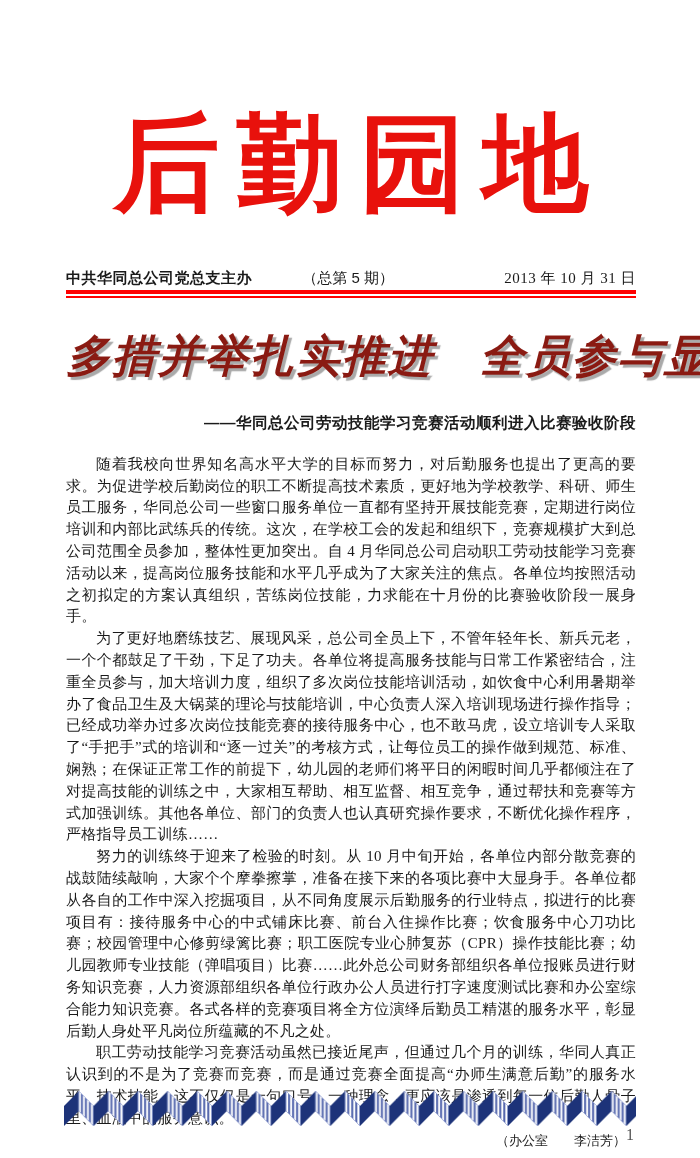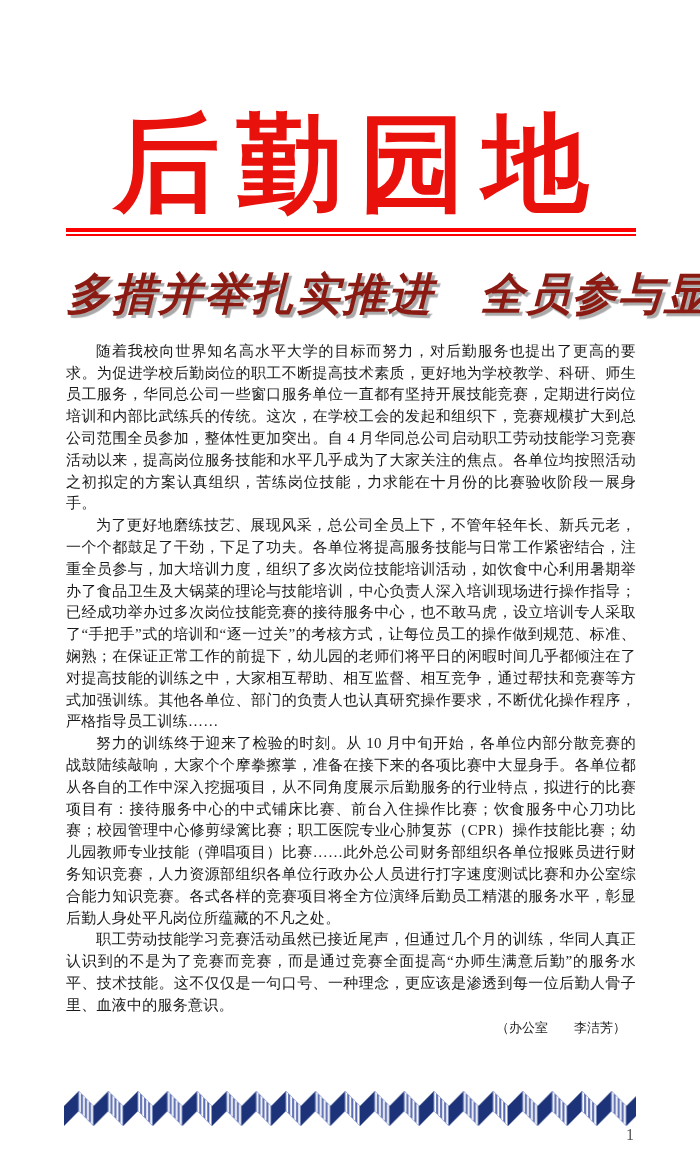--- a/index.html
+++ b/index.html
@@ -122,29 +122,35 @@
     color: #555555;
   }
 </style>
 </head>
 <body>
 
 <div class="page">
 
   <div class="masthead">后勤园地</div>
 
+  <div class="header-row">
+    <span class="publisher">中共华同总公司党总支主办</span>
+    <span class="issue">（总第 5 期）</span>
+    <span class="date">2013 年 10 月 31 日</span>
+  </div>
 
   <div class="red-rule">
     <div class="thick"></div>
     <div class="gap"></div>
     <div class="thin"></div>
   </div>
 
   <div class="headline">多措并举扎实推进　全员参与显实效</div>
 
+  <div class="subtitle">——华同总公司劳动技能学习竞赛活动顺利进入比赛验收阶段</div>
 
   <div class="body-text">
     <p>随着我校向世界知名高水平大学的目标而努力，对后勤服务也提出了更高的要求。为促进学校后勤岗位的职工不断提高技术素质，更好地为学校教学、科研、师生员工服务，华同总公司一些窗口服务单位一直都有坚持开展技能竞赛，定期进行岗位培训和内部比武练兵的传统。这次，在学校工会的发起和组织下，竞赛规模扩大到总公司范围全员参加，整体性更加突出。自 4 月华同总公司启动职工劳动技能学习竞赛活动以来，提高岗位服务技能和水平几乎成为了大家关注的焦点。各单位均按照活动之初拟定的方案认真组织，苦练岗位技能，力求能在十月份的比赛验收阶段一展身手。</p>
     <p>为了更好地磨练技艺、展现风采，总公司全员上下，不管年轻年长、新兵元老，一个个都鼓足了干劲，下足了功夫。各单位将提高服务技能与日常工作紧密结合，注重全员参与，加大培训力度，组织了多次岗位技能培训活动，如饮食中心利用暑期举办了食品卫生及大锅菜的理论与技能培训，中心负责人深入培训现场进行操作指导；已经成功举办过多次岗位技能竞赛的接待服务中心，也不敢马虎，设立培训专人采取了“手把手”式的培训和“逐一过关”的考核方式，让每位员工的操作做到规范、标准、娴熟；在保证正常工作的前提下，幼儿园的老师们将平日的闲暇时间几乎都倾注在了对提高技能的训练之中，大家相互帮助、相互监督、相互竞争，通过帮扶和竞赛等方式加强训练。其他各单位、部门的负责人也认真研究操作要求，不断优化操作程序，严格指导员工训练……</p>
     <p>努力的训练终于迎来了检验的时刻。从 10 月中旬开始，各单位内部分散竞赛的战鼓陆续敲响，大家个个摩拳擦掌，准备在接下来的各项比赛中大显身手。各单位都从各自的工作中深入挖掘项目，从不同角度展示后勤服务的行业特点，拟进行的比赛项目有：接待服务中心的中式铺床比赛、前台入住操作比赛；饮食服务中心刀功比赛；校园管理中心修剪绿篱比赛；职工医院专业心肺复苏（CPR）操作技能比赛；幼儿园教师专业技能（弹唱项目）比赛……此外总公司财务部组织各单位报账员进行财务知识竞赛，人力资源部组织各单位行政办公人员进行打字速度测试比赛和办公室综合能力知识竞赛。各式各样的竞赛项目将全方位演绎后勤员工精湛的服务水平，彰显后勤人身处平凡岗位所蕴藏的不凡之处。</p>
     <p>职工劳动技能学习竞赛活动虽然已接近尾声，但通过几个月的训练，华同人真正认识到的不是为了竞赛而竞赛，而是通过竞赛全面提高“办师生满意后勤”的服务水平、技术技能。这不仅仅是一句口号、一种理念，更应该是渗透到每一位后勤人骨子里、血液中的服务意识。</p>
   </div>
 
   <div class="signature">（办公室　　李洁芳）</div>
 

